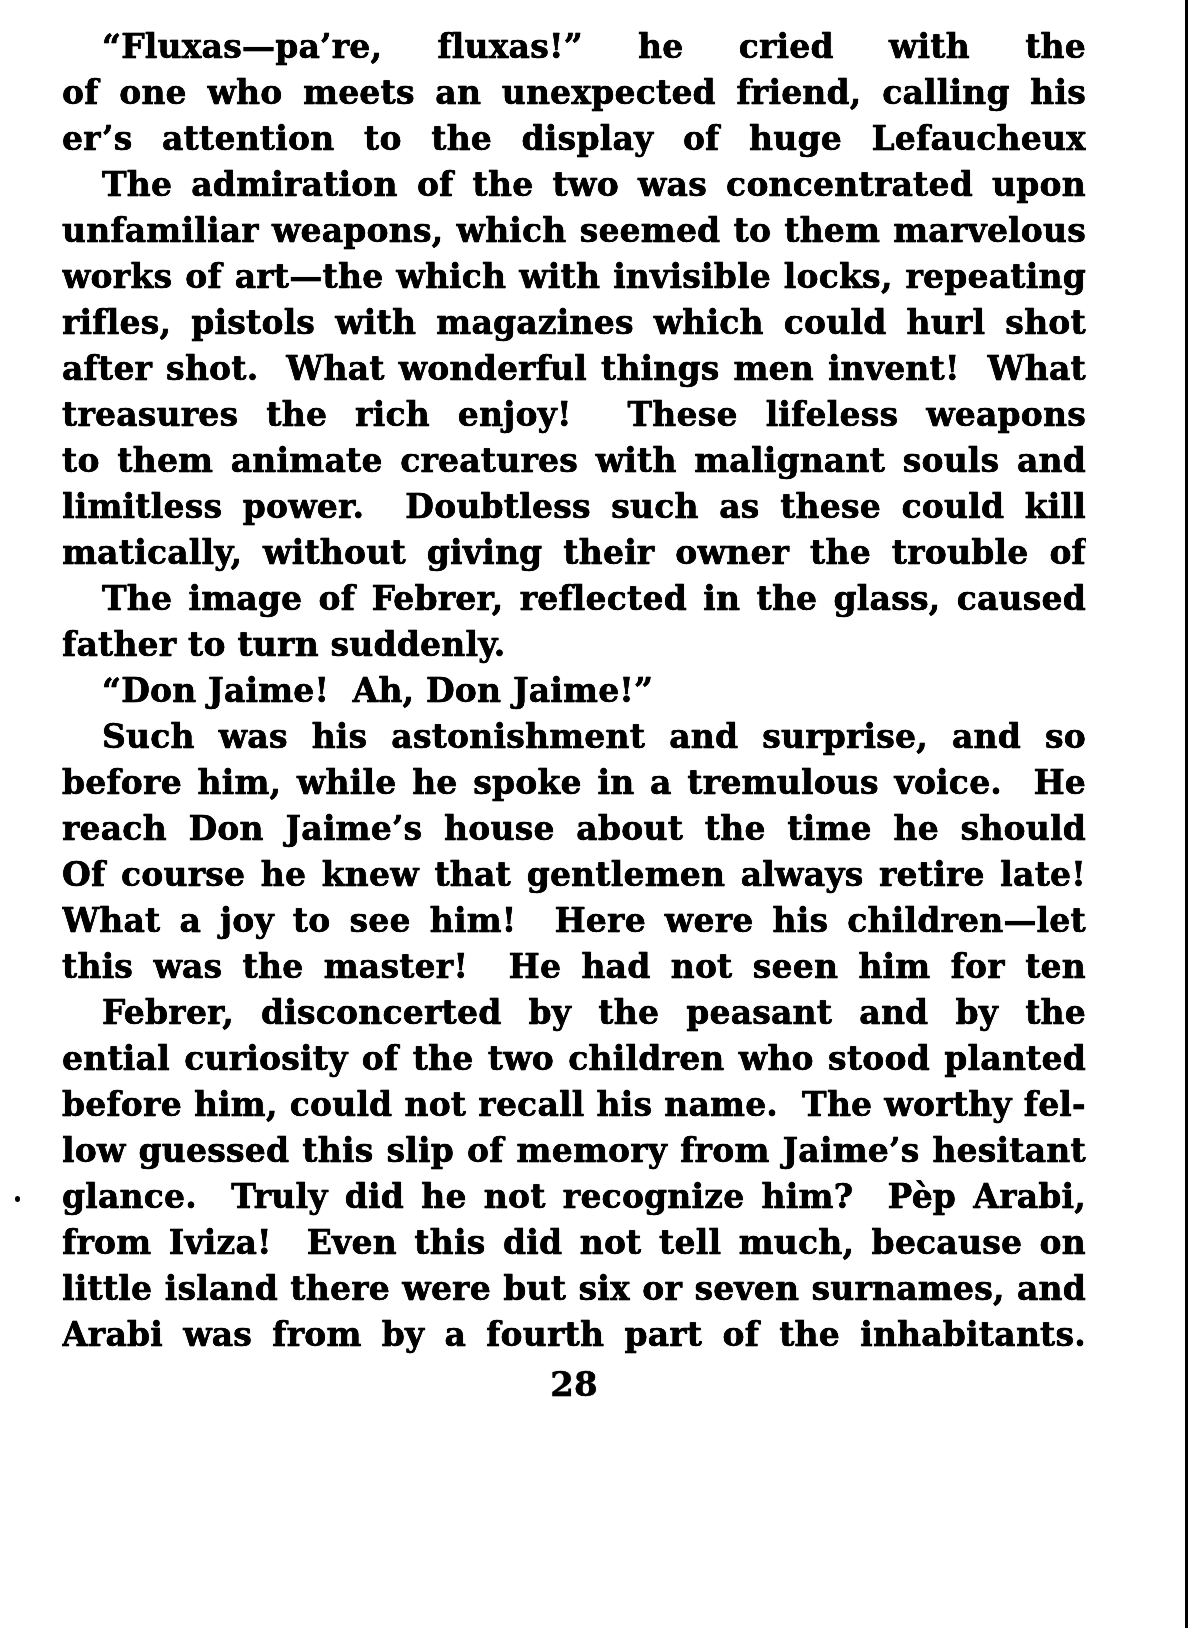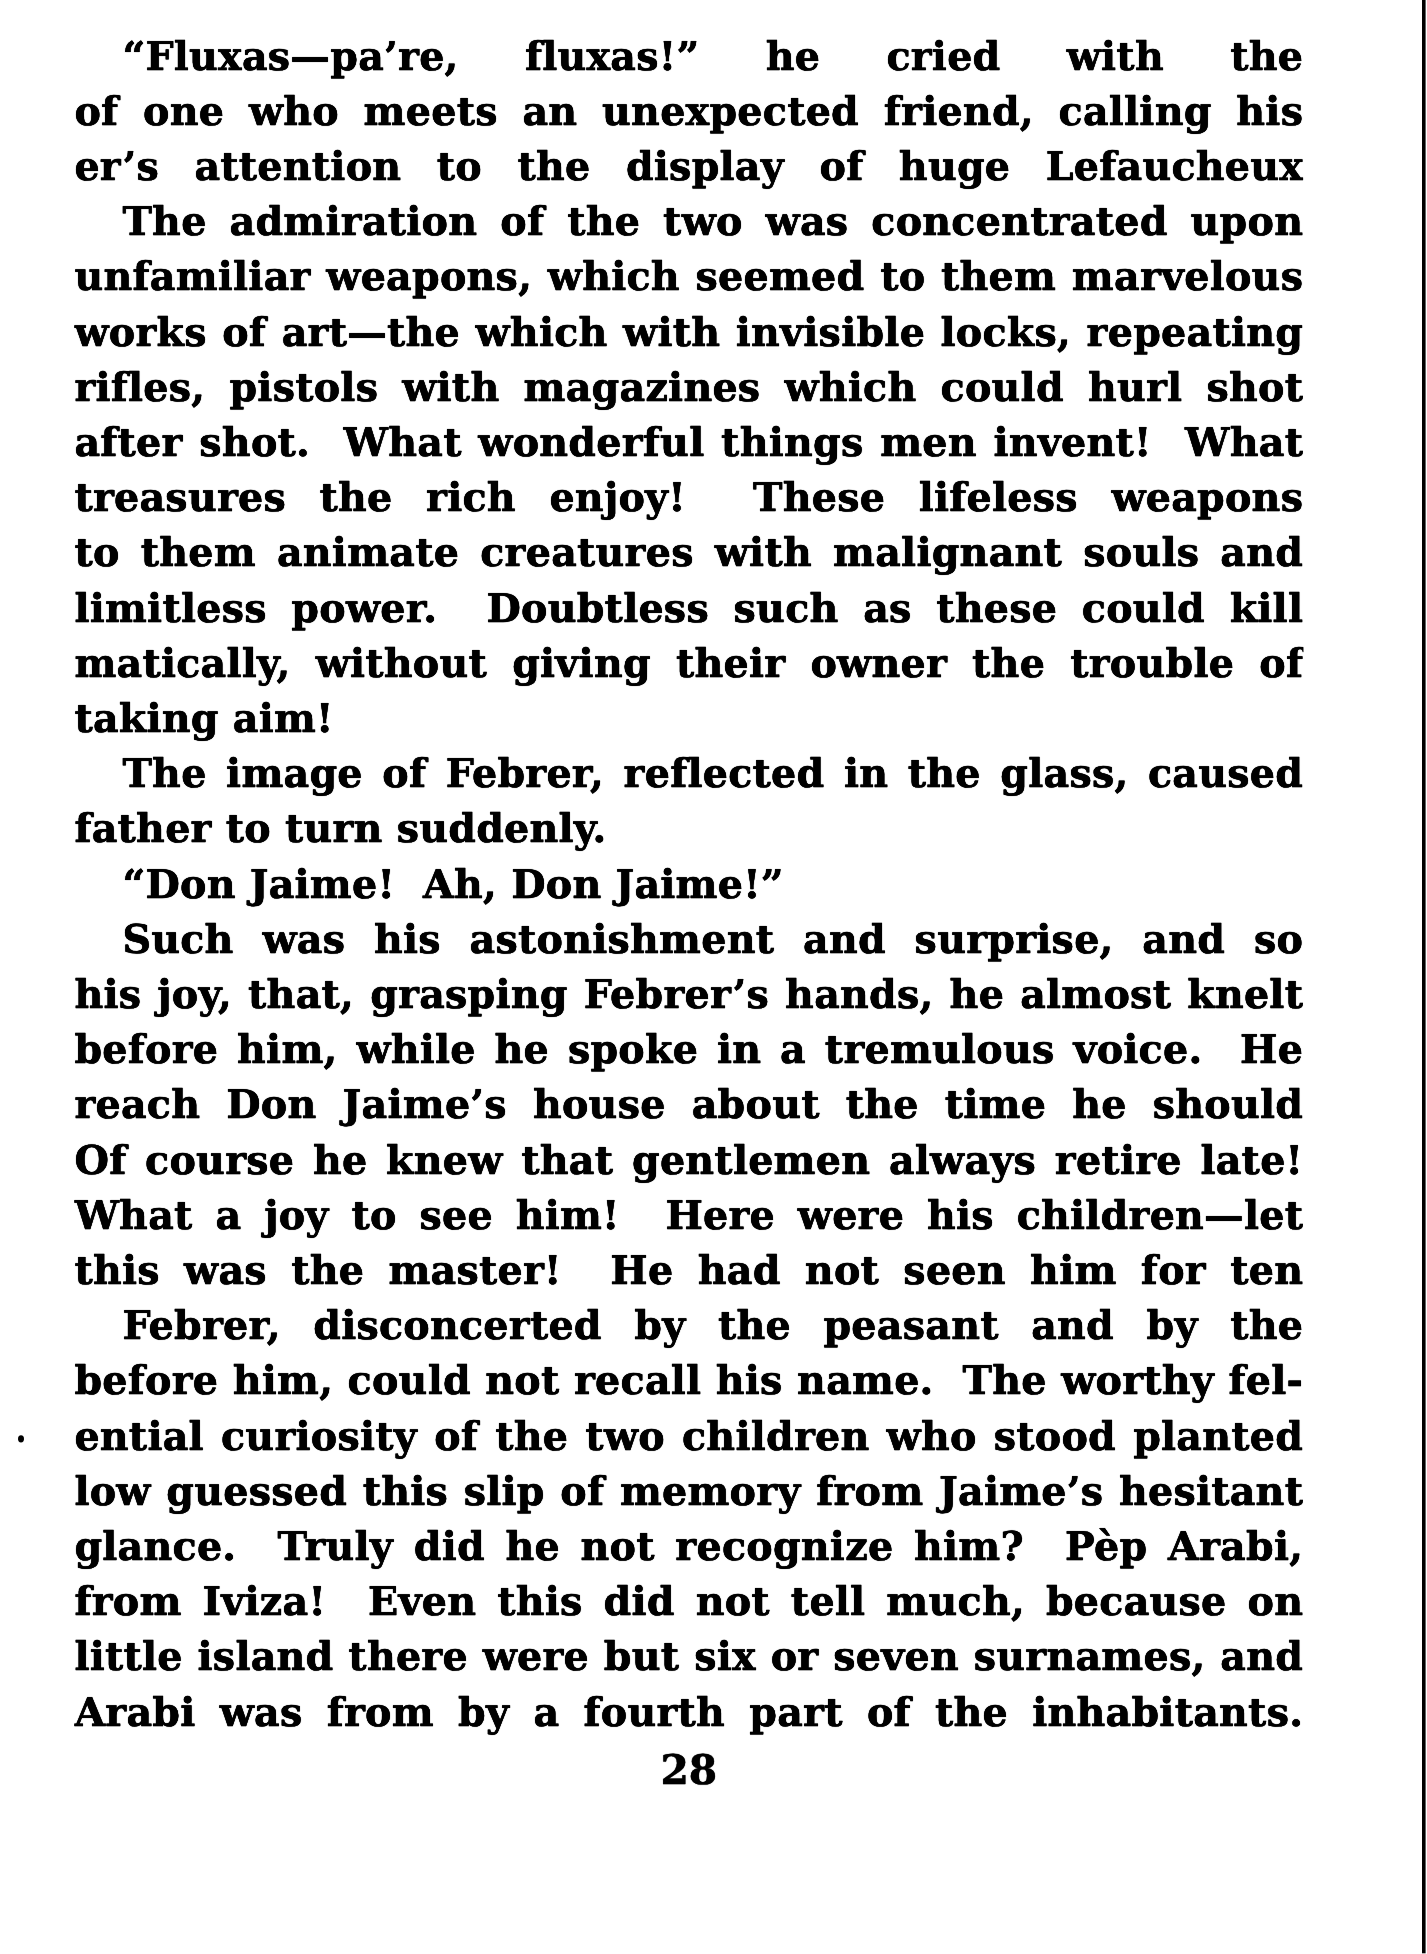--- a/index.html
+++ b/index.html
@@ -86,42 +86,40 @@
         <div class="paragraph">
           <div class="line indent">The admiration of the two was concentrated upon the</div>
           <div class="line">unfamiliar weapons, which seemed to them marvelous</div>
           <div class="line">works of art—the which with invisible locks, repeating</div>
           <div class="line">rifles, pistols with magazines which could hurl shot</div>
           <div class="line">after shot.&nbsp; What wonderful things men invent!&nbsp; What</div>
           <div class="line">treasures the rich enjoy!&nbsp; These lifeless weapons seemed</div>
           <div class="line">to them animate creatures with malignant souls and</div>
           <div class="line">limitless power.&nbsp; Doubtless such as these could kill auto-</div>
           <div class="line">matically, without giving their owner the trouble of</div>
-          <div class="line flush">taking aim!</div>
         </div>
         <div class="paragraph">
           <div class="line indent">The image of Febrer, reflected in the glass, caused the</div>
           <div class="line flush">father to turn suddenly.</div>
         </div>
         <div class="paragraph">
           <div class="line indent flush">“Don Jaime!&nbsp; Ah, Don Jaime!”</div>
         </div>
         <div class="paragraph">
           <div class="line indent">Such was his astonishment and surprise, and so great</div>
-          <div class="line">his joy, that, grasping Febrer’s hands, he almost knelt</div>
           <div class="line">before him, while he spoke in a tremulous voice.&nbsp; He had</div>
           <div class="line">reach Don Jaime’s house about the time he should arise.</div>
           <div class="line">Of course he knew that gentlemen always retire late!</div>
           <div class="line">What a joy to see him!&nbsp; Here were his children—let them</div>
           <div class="line">this was the master!&nbsp; He had not seen him for ten years,</div>
         </div>
         <div class="paragraph">
           <div class="line indent">Febrer, disconcerted by the peasant and by the defer-</div>
+          <div class="line">ential curiosity of the two children who stood planted</div>
           <div class="line">before him, could not recall his name.&nbsp; The worthy fel-</div>
-          <div class="line">ential curiosity of the two children who stood planted</div>
           <div class="line">low guessed this slip of memory from Jaime’s hesitant</div>
           <div class="line">glance.&nbsp; Truly did he not recognize him?&nbsp; Pèp Arabi,</div>
           <div class="line">from Iviza!&nbsp; Even this did not tell much, because on that</div>
           <div class="line">little island there were but six or seven surnames, and</div>
           <div class="line">Arabi was from by a fourth part of the inhabitants.</div>
         </div>
       </div>
     <div class="page-number">28</div>
   </div>
   <div class="scan-edge-line"></div>

